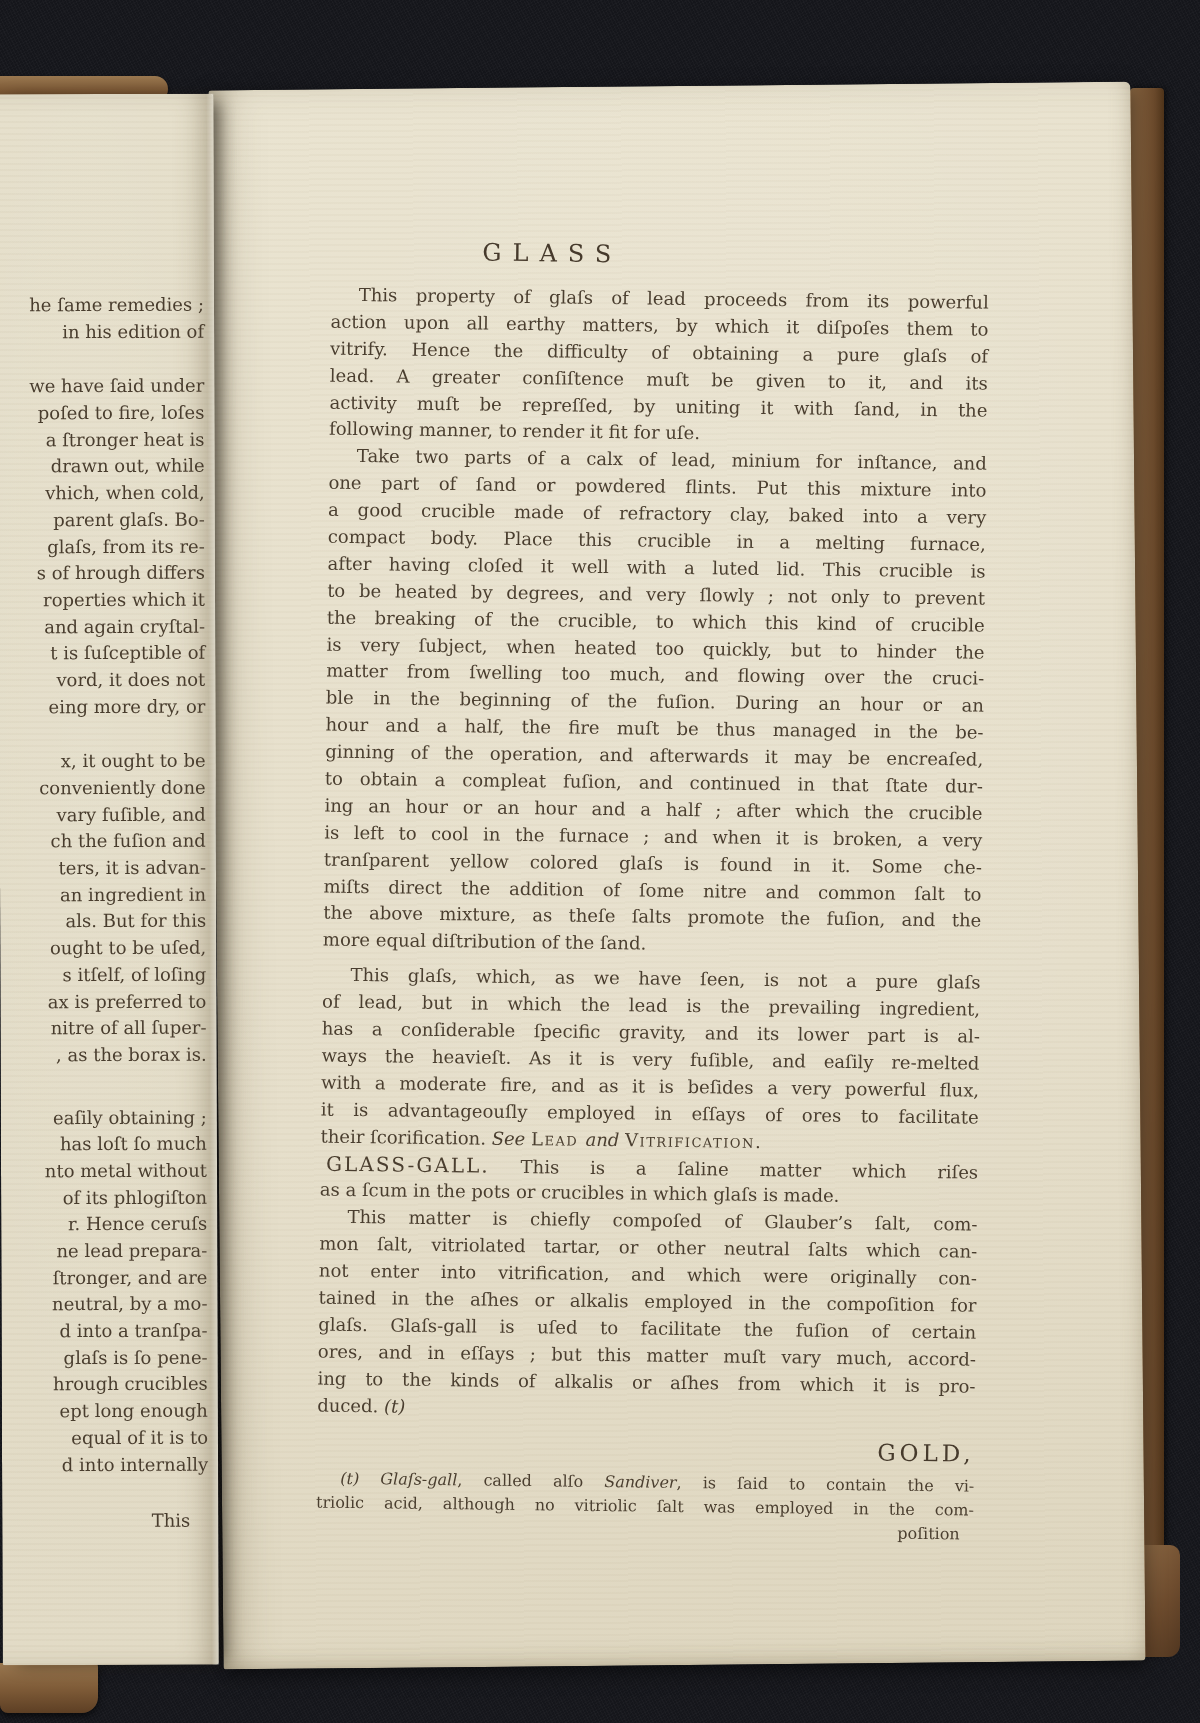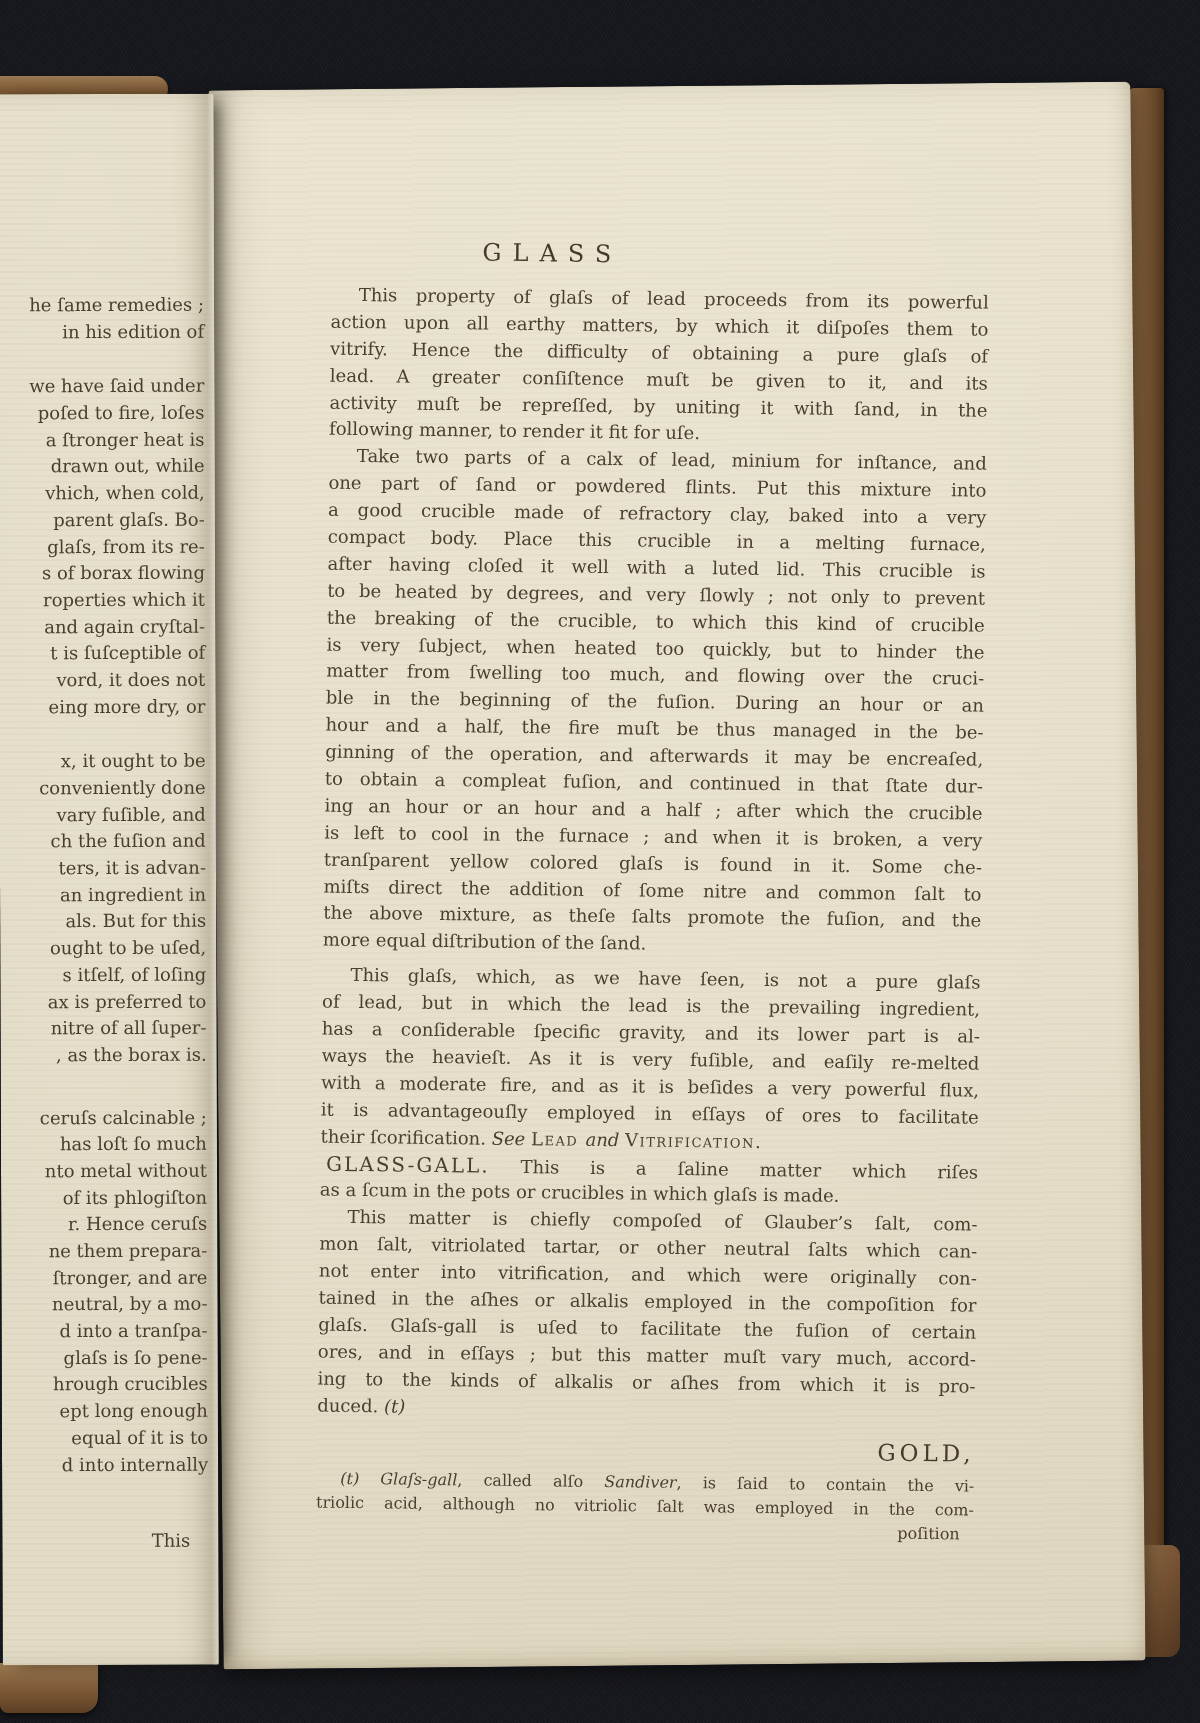--- a/index.html
+++ b/index.html
@@ -40,21 +40,21 @@
     box-shadow: inset 30px 0 45px -25px rgba(100,85,55,.5), inset -10px -8px 22px -12px rgba(110,95,65,.45), 0 6px 20px rgba(0,0,0,.5);
     border-radius:3px 6px 4px 3px;
   }
   .rp-content{position:absolute; inset:0; transform:rotate(1.25deg); transform-origin:60px 40px;}
 
   
   .lp-text{padding:198px 10px 0 0;}
   .lp-text .line{ text-align:right; font-size:18px; line-height:26.7px; height:26.7px; white-space:nowrap; color:#493d2e; }
   .lp-text .para + .para{margin-top:28px;}
   .lp-text .para.gap-lg{margin-top:36px;}
-  .lp-catchword{ text-align:right; padding-right:28px; margin-top:52px; font-size:18px; color:#493d2e;}
+  .lp-catchword{ text-align:right; padding-right:28px; margin-top:32px; font-size:18px; color:#493d2e;}
 
   
   .running-head{position:absolute; top:146px; left:110px; width:470px; text-align:center;
     font-size:24px; letter-spacing:11px; color:#463a2c;}
   .rp-text{position:absolute; top:191px; left:124px; width:658px;}
   .rp-text .line{ text-align:justify; text-align-last:justify; font-size:18px; line-height:26.9px; height:26.9px; color:#4a3e2f; overflow:visible;}
   .rp-text .line.first{text-indent:28px;}
   .rp-text .line.last{text-align-last:left;}
   .rp-text .para.gap-sm{margin-top:8px;}
   .rp-text .para.p-gg .line.first{text-indent:6px;}
@@ -84,21 +84,21 @@
           <div class="line">in his edition of</div>
         </div>
         <div class="para">
           <div class="line first">we have ſaid under</div>
           <div class="line">poſed to fire, loſes</div>
           <div class="line">a ſtronger heat is</div>
           <div class="line">drawn out, while</div>
           <div class="line">vhich, when cold,</div>
           <div class="line">parent glaſs. Bo-</div>
           <div class="line">glaſs, from its re-</div>
-          <div class="line">s of borax flowing</div>
+          <div class="line">s of hrough differs</div>
           <div class="line">roperties which it</div>
           <div class="line">and again cryſtal-</div>
           <div class="line">t is ſuſceptible of</div>
           <div class="line">vord, it does not</div>
           <div class="line">eing more dry, or</div>
         </div>
         <div class="para">
           <div class="line first">x, it ought to be</div>
           <div class="line">conveniently done</div>
           <div class="line">vary fuſible, and</div>
@@ -106,26 +106,26 @@
           <div class="line">ters, it is advan-</div>
           <div class="line">an ingredient in</div>
           <div class="line">als. But for this</div>
           <div class="line">ought to be uſed,</div>
           <div class="line">s itſelf, of loſing</div>
           <div class="line">ax is preferred to</div>
           <div class="line">nitre of all ſuper-</div>
           <div class="line">, as the borax is.</div>
         </div>
         <div class="para gap-lg">
-          <div class="line first">ceruſs calcinable ;</div>
+          <div class="line first">eaſily obtaining ;</div>
           <div class="line">has loſt ſo much</div>
           <div class="line">nto metal without</div>
           <div class="line">of its phlogiſton</div>
           <div class="line">r. Hence ceruſs</div>
-          <div class="line">ne them prepara-</div>
+          <div class="line">ne lead prepara-</div>
           <div class="line">ſtronger, and are</div>
           <div class="line">neutral, by a mo-</div>
           <div class="line">d into a tranſpa-</div>
           <div class="line">glaſs is ſo pene-</div>
           <div class="line">hrough crucibles</div>
           <div class="line">ept long enough</div>
           <div class="line">equal of it is to</div>
           <div class="line">d into internally</div>
         </div>
       </div>

